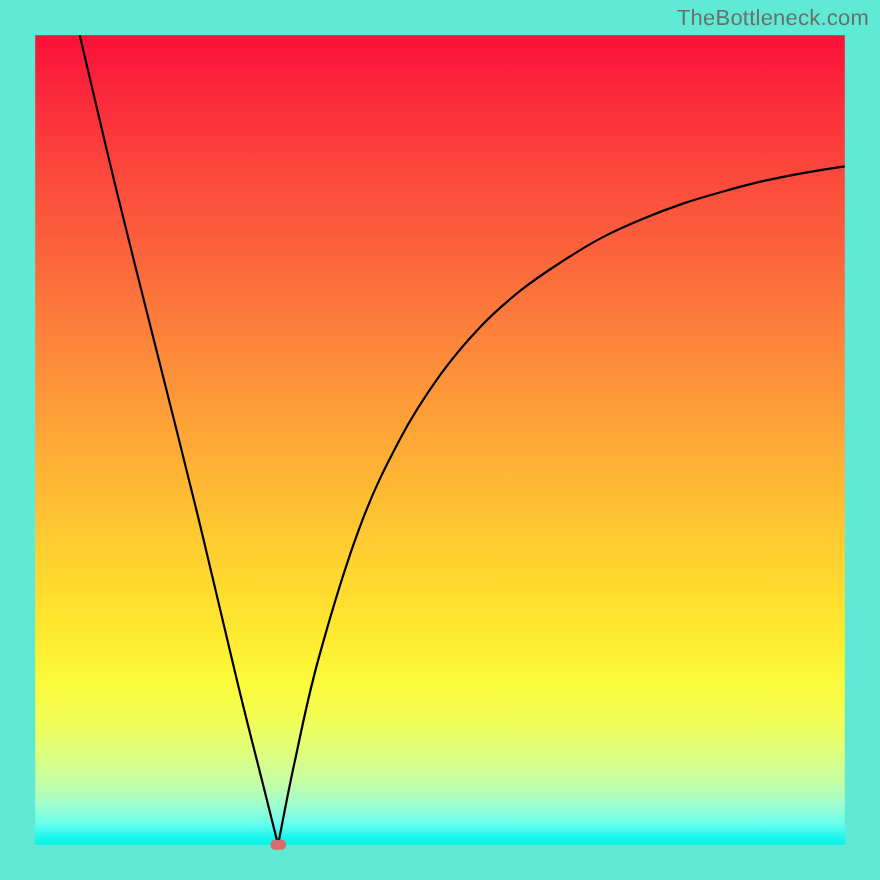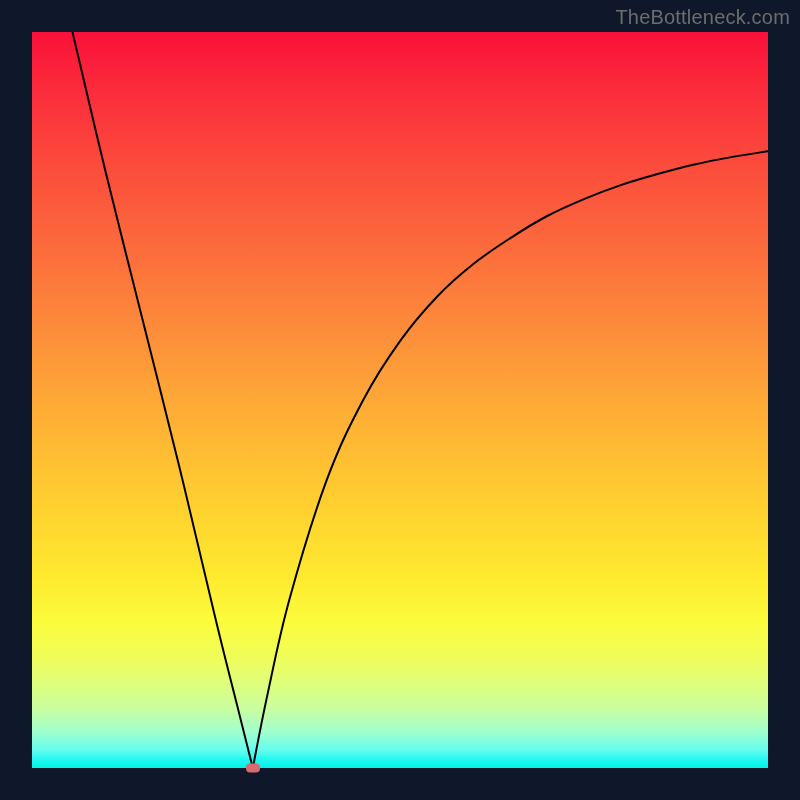--- a/index.html
+++ b/index.html
@@ -10,21 +10,21 @@
     background: #000;
     overflow: hidden;
     font-family: Arial, Helvetica, sans-serif;
   }
   .frame {
     position: absolute;
     left: 0;
     top: 0;
     width: 800px;
     height: 800px;
-    background: #0f172a;
+    background: #5eead4;
   }
   .plot-area {
     position: absolute;
     left: 32px;
     top: 32px;
     width: 736px;
     height: 736px;
   }
   .gradient-bg {
     position: absolute;

